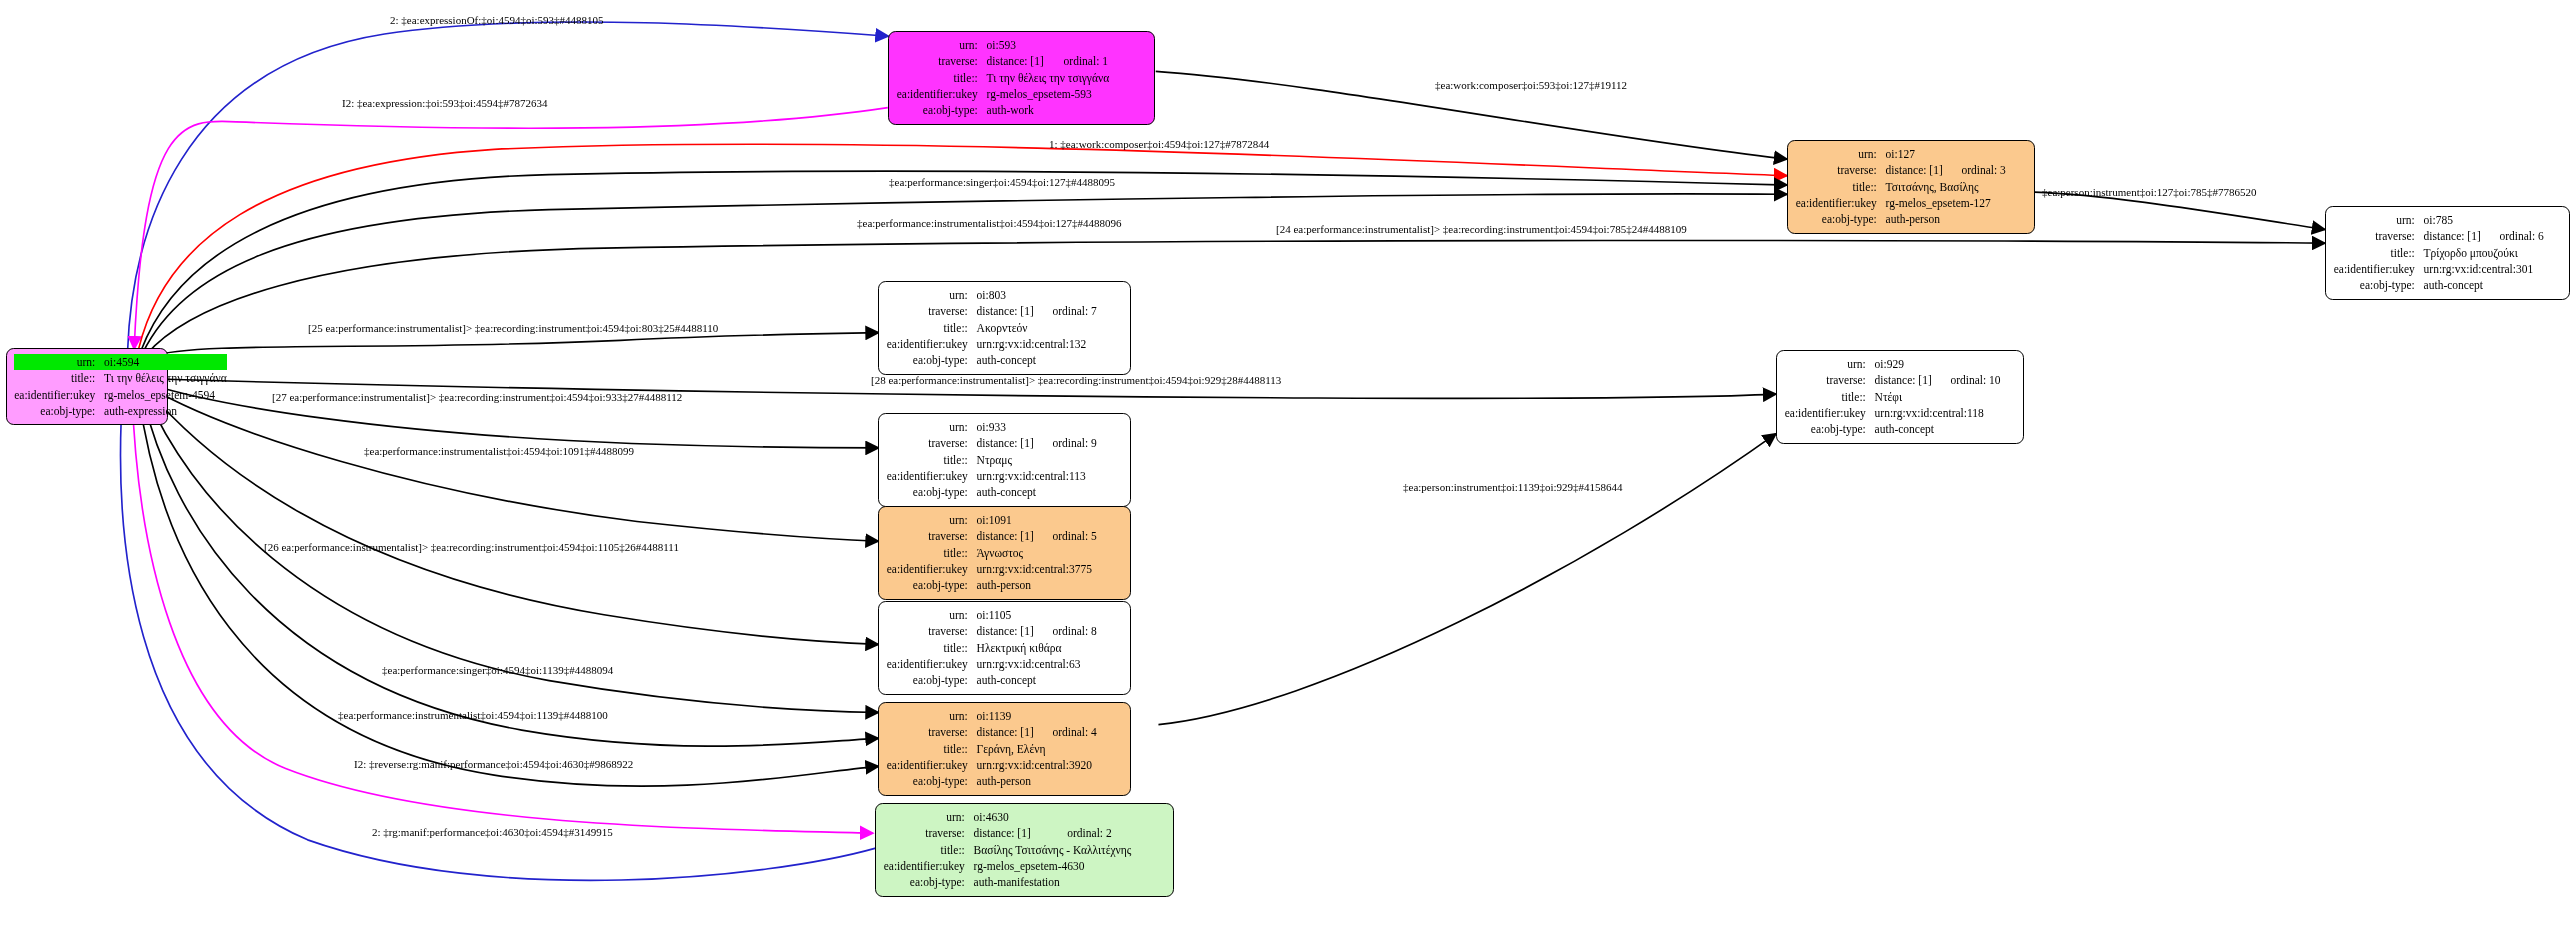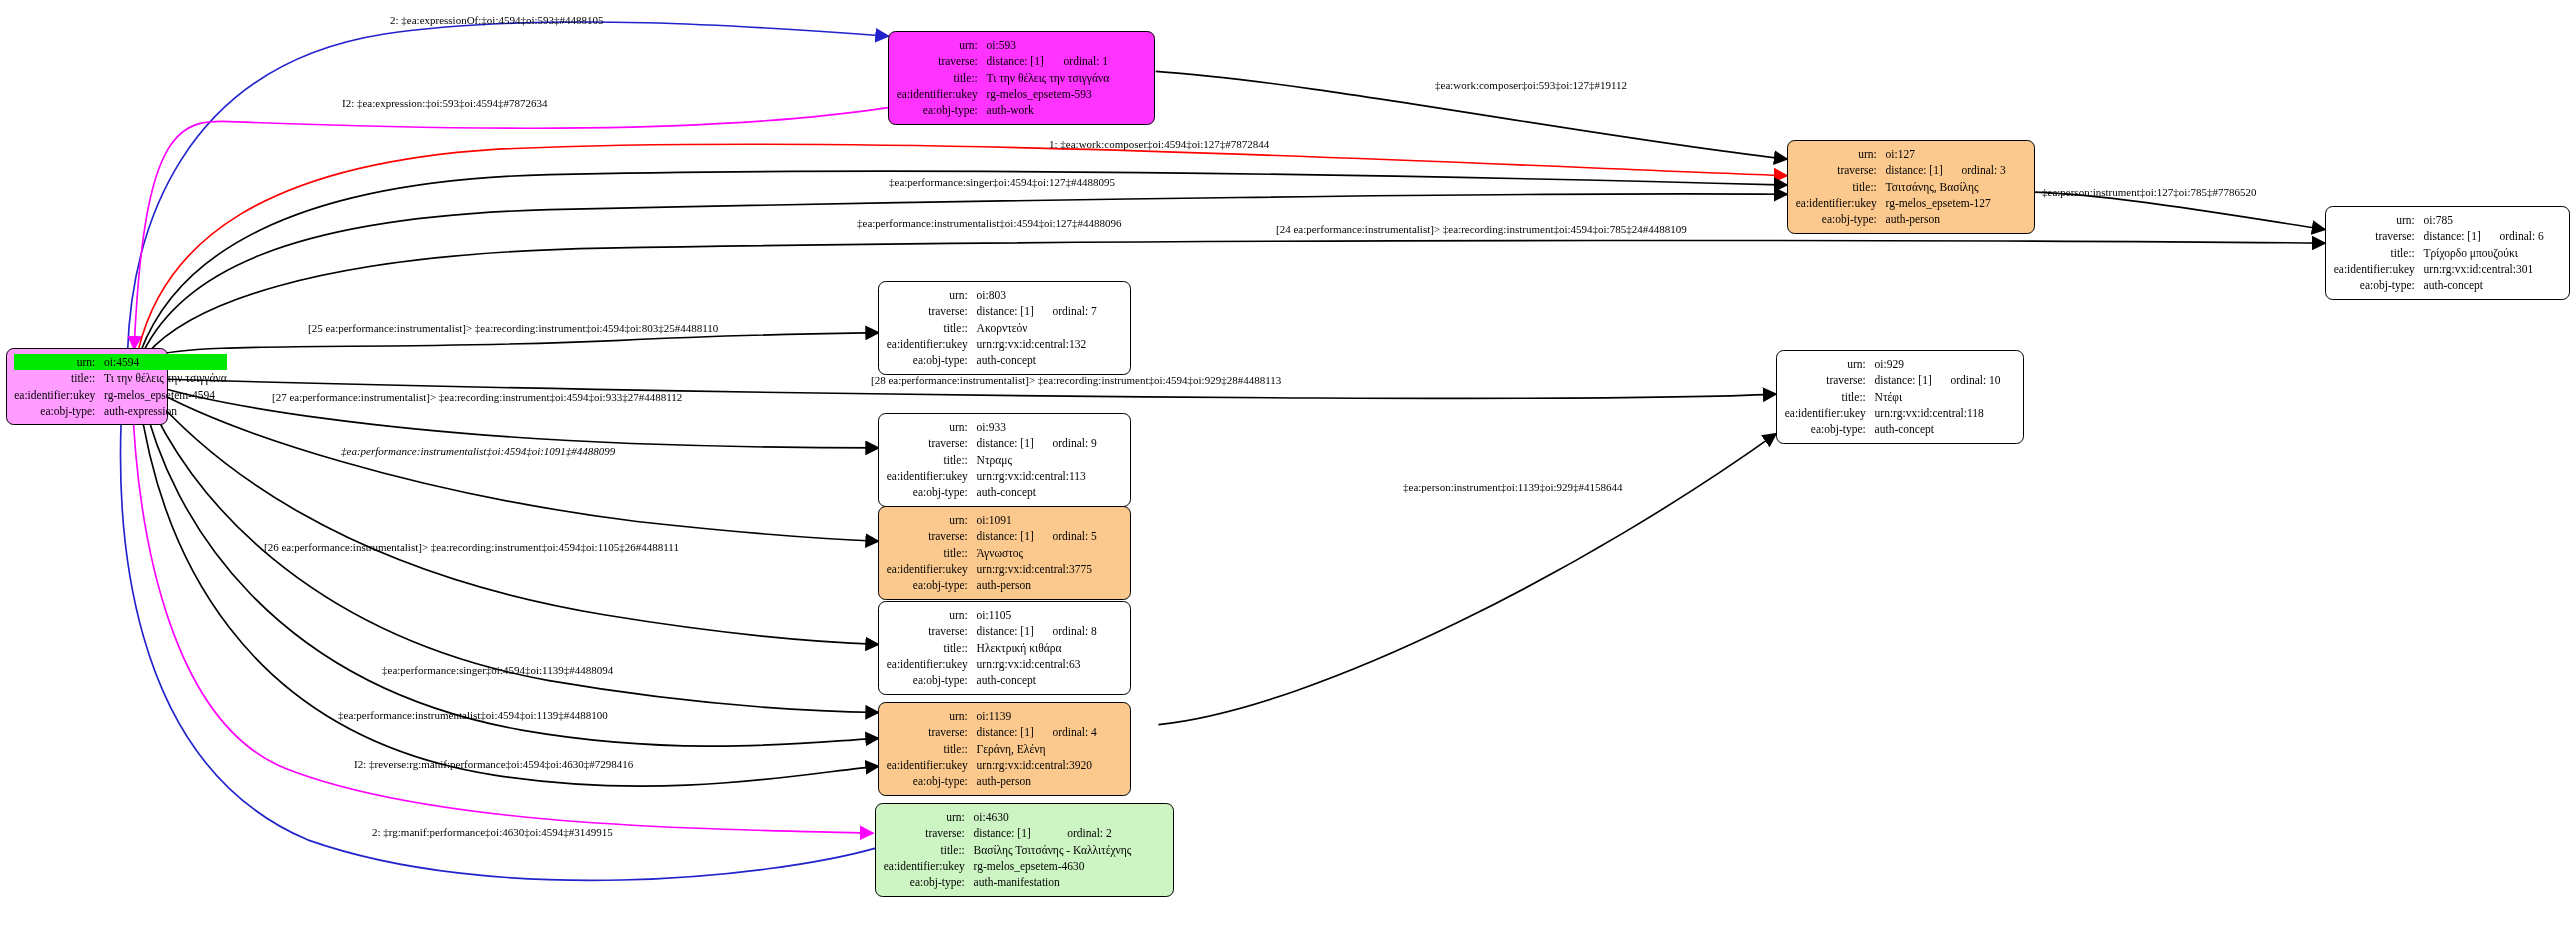--- a/index.html
+++ b/index.html
@@ -442,24 +442,24 @@
   <div class="edge-label" style="left:342px;  top:98px;">I2: ‡ea:expression:‡oi:593‡oi:4594‡#7872634</div>
   <div class="edge-label" style="left:1049px; top:139px;">1: ‡ea:work:composer‡oi:4594‡oi:127‡#7872844</div>
   <div class="edge-label" style="left:1423px; top:80px;margin-left:12px;">‡ea:work:composer‡oi:593‡oi:127‡#19112</div>
   <div class="edge-label" style="left:889px; top:177px;">‡ea:performance:singer‡oi:4594‡oi:127‡#4488095</div>
   <div class="edge-label" style="left:857px; top:198px;margin-top:20px;">‡ea:performance:instrumentalist‡oi:4594‡oi:127‡#4488096</div>
   <div class="edge-label" style="left:2042px; top:187px;">‡ea:person:instrument‡oi:127‡oi:785‡#7786520</div>
   <div class="edge-label" style="left:1276px; top:224px;">[24 ea:performance:instrumentalist]&gt; ‡ea:recording:instrument‡oi:4594‡oi:785‡24#4488109</div>
   <div class="edge-label" style="left:269px;  top:323px;padding-left:39px;">[25 ea:performance:instrumentalist]&gt; ‡ea:recording:instrument‡oi:4594‡oi:803‡25#4488110</div>
   <div class="edge-label" style="left:871px; top:375px;">[28 ea:performance:instrumentalist]&gt; ‡ea:recording:instrument‡oi:4594‡oi:929‡28#4488113</div>
   <div class="edge-label" style="left:272px;  top:392px;">[27 ea:performance:instrumentalist]&gt; ‡ea:recording:instrument‡oi:4594‡oi:933‡27#4488112</div>
-  <div class="edge-label" style="left:341px;  top:446px;font-style:italic;">‡ea:performance:instrumentalist‡oi:4594‡oi:1091‡#4488099</div>
+  <div class="edge-label" style="left:364px;  top:446px;">‡ea:performance:instrumentalist‡oi:4594‡oi:1091‡#4488099</div>
   <div class="edge-label" style="left:264px;  top:542px;">[26 ea:performance:instrumentalist]&gt; ‡ea:recording:instrument‡oi:4594‡oi:1105‡26#4488111</div>
   <div class="edge-label" style="left:1403px; top:482px;">‡ea:person:instrument‡oi:1139‡oi:929‡#4158644</div>
   <div class="edge-label" style="left:382px;  top:665px;">‡ea:performance:singer‡oi:4594‡oi:1139‡#4488094</div>
   <div class="edge-label" style="left:338px;  top:710px;">‡ea:performance:instrumentalist‡oi:4594‡oi:1139‡#4488100</div>
-  <div class="edge-label" style="left:354px;  top:759px;">I2: ‡reverse:rg:manif:performance‡oi:4594‡oi:4630‡#7298416</div>
+  <div class="edge-label" style="left:354px;  top:759px;">I2: ‡reverse:rg:manif:performance‡oi:4594‡oi:4630‡#9868922</div>
   <div class="edge-label" style="left:372px;  top:827px;">2: ‡rg:manif:performance‡oi:4630‡oi:4594‡#3149915</div>
 
   <div class="footer" style="left:1200px; top:933px;margin-top:40px;">root: 4594 nodes count: 11</div>
 
 </div>
 
 
 </body></html>

